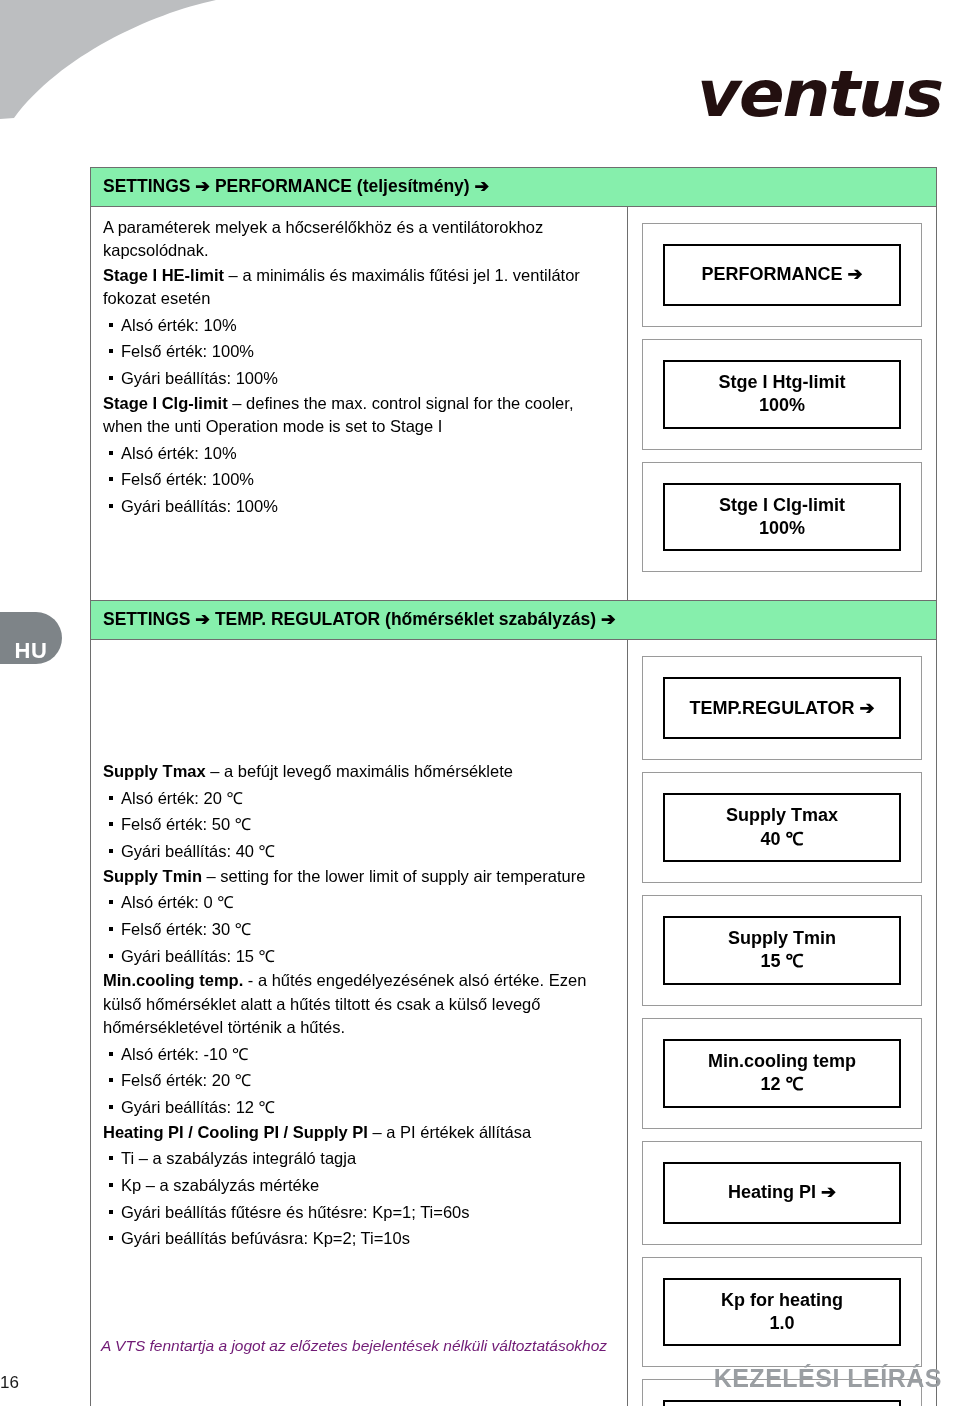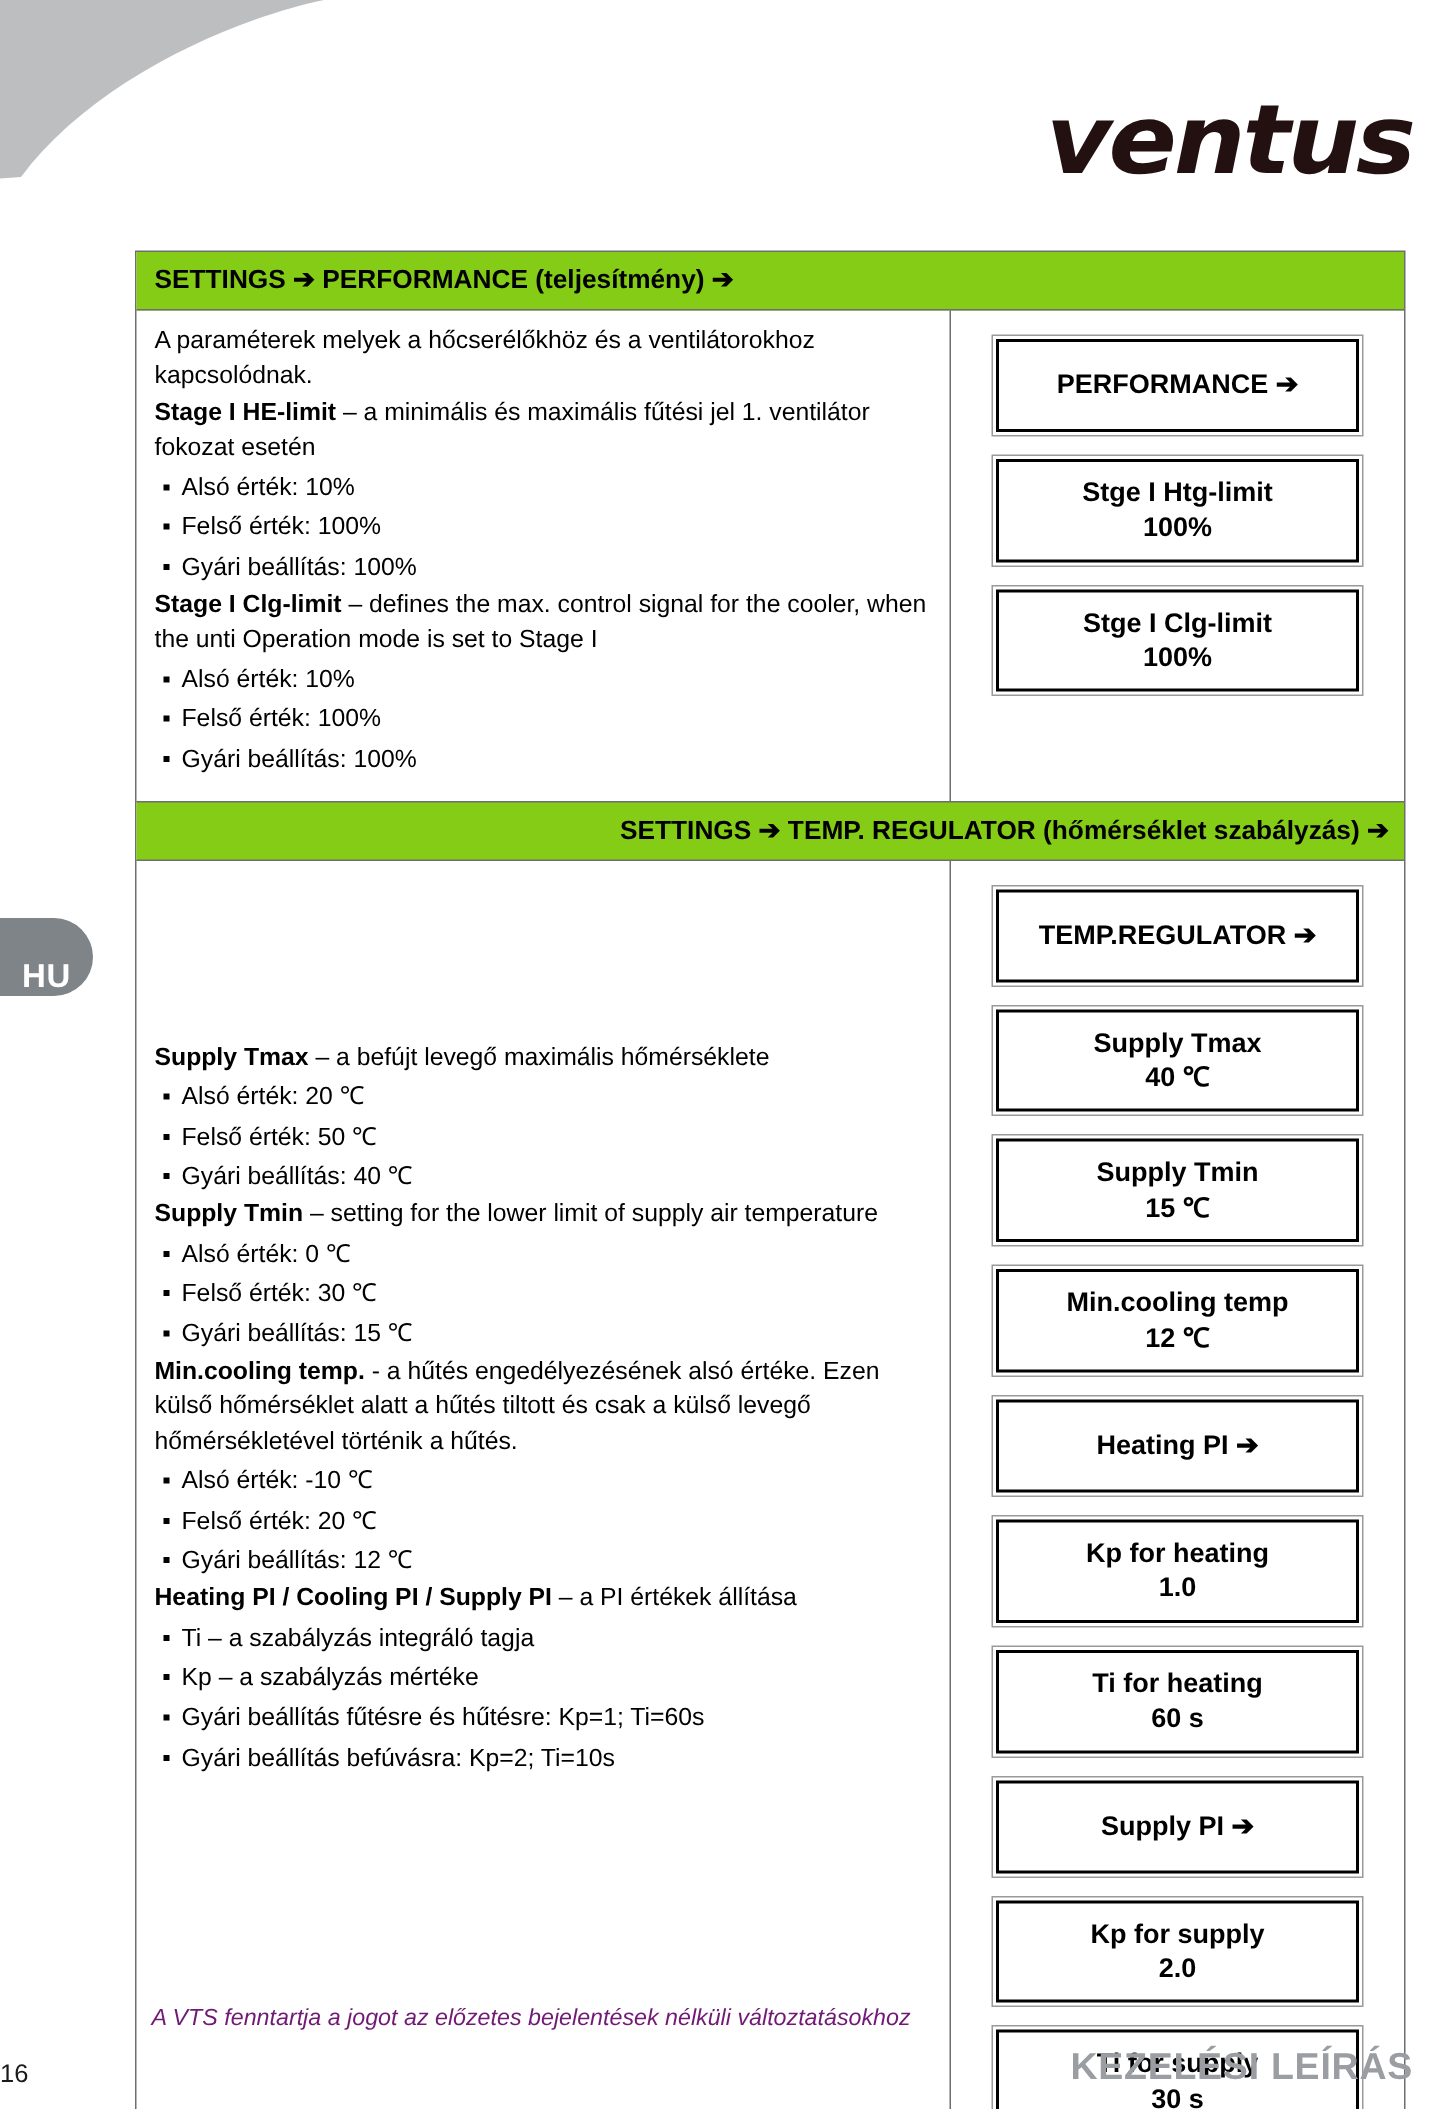--- a/index.html
+++ b/index.html
@@ -63,31 +63,30 @@
     position: absolute;
     left: 90px;
     top: 167px;
     width: 847px;
     border: 1px solid #6e6e6e;
     box-sizing: border-box;
     background: #fff;
   }
 
   .section-header {
-    background: #84cc16;
+    background: #86efac;
     border-bottom: 1px solid #6e6e6e;
     font-weight: bold;
     font-size: 17.5px;
     padding: 8px 10px 8px 12px;
     line-height: 1.25;
     white-space: nowrap;
   }
   .section-header.mid {
     border-top: 1px solid #6e6e6e;
-    text-align: right;
   }
 
   .section-body {
     display: flex;
     align-items: stretch;
   }
   .col-left {
     width: 543px;
     box-sizing: border-box;
     border-right: 1px solid #6e6e6e;
@@ -126,24 +125,24 @@
     position: absolute;
     left: 6px;
     top: 11px;
     width: 4px;
     height: 4px;
     background: #000;
   }
 
   
   .disp-box {
-    width: 248px;
+    width: 280px;
     box-sizing: border-box;
     border: 1px solid #9a9a9a;
-    padding: 2px;
+    padding: 20px;
     background: #fff;
     margin-bottom: 12px;
   }
   .disp-box-inner {
     border: 2px solid #000;
     padding: 9px 6px;
     text-align: center;
     font-weight: bold;
     font-size: 18px;
     line-height: 1.3;

